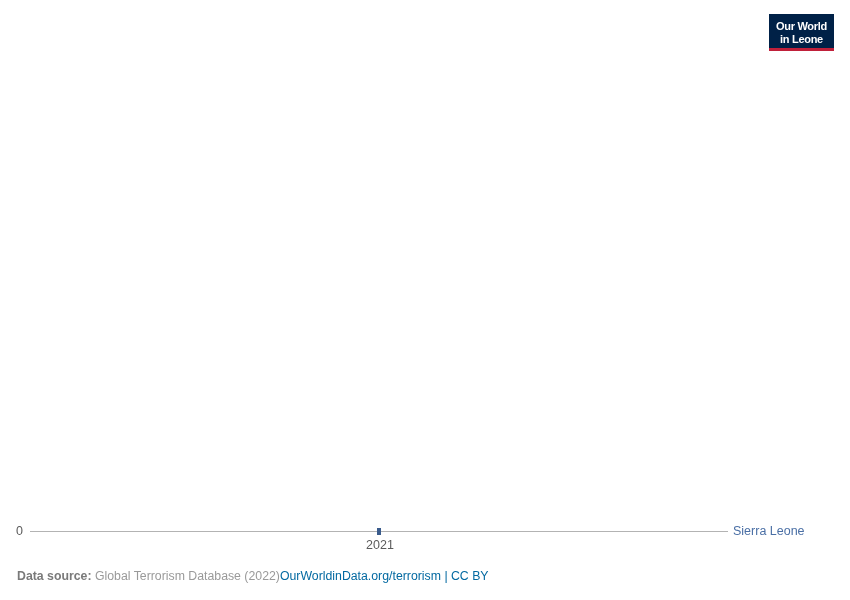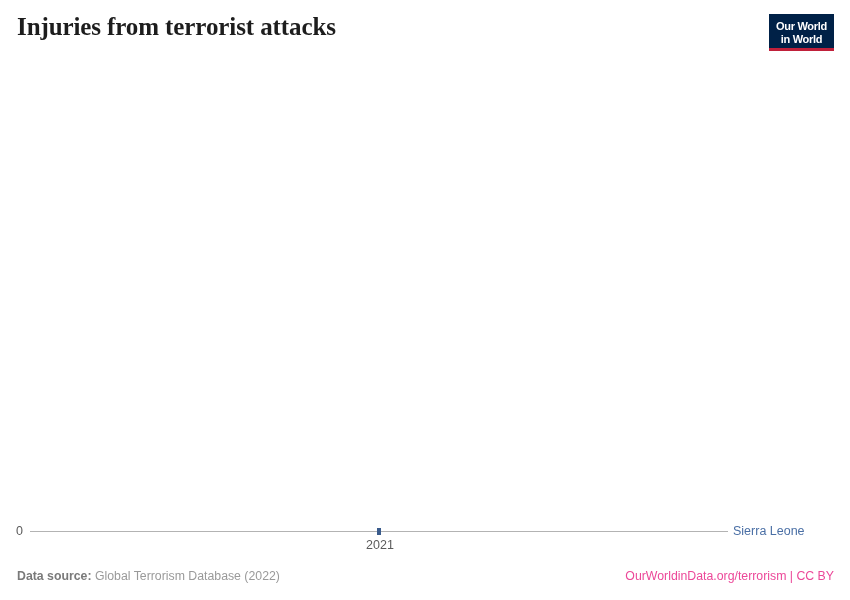--- a/index.html
+++ b/index.html
@@ -147,49 +147,47 @@
     font-family: "Liberation Sans", sans-serif;
   }
 
   
   #chart-footer {
     position: absolute;
     left: 17px;
     right: 16px;
     top: 569px;
     display: flex;
-    justify-content: space-between;
     align-items: baseline;
     font-size: 12.3px;
     line-height: 15px;
     color: #9a9a9a;
     font-family: "Liberation Sans", sans-serif;
   }
   #footer-source-label {
     font-weight: bold;
     color: #7a7a7a;
   }
   #footer-source-value {
     color: #9a9a9a;
   }
   #footer-attribution {
-    color: #ec4899;
+    color: #0369a1;
     white-space: nowrap;
   }
 </style>
 </head>
 <body>
 
 <div id="chart-header">
-  <h1 id="chart-title">Injuries from terrorist attacks</h1>
 </div>
 
 <div id="owid-logo">
   <span class="logo-line">Our World</span>
-  <span class="logo-line">in World</span>
+  <span class="logo-line">in Leone</span>
   <span class="logo-underbar"></span>
 </div>
 
 <div id="plot-region">
 
   <div id="plot-area"></div>
 
   <span id="y-axis-zero-label">0</span>
 
   <div id="axis-baseline"></div>

